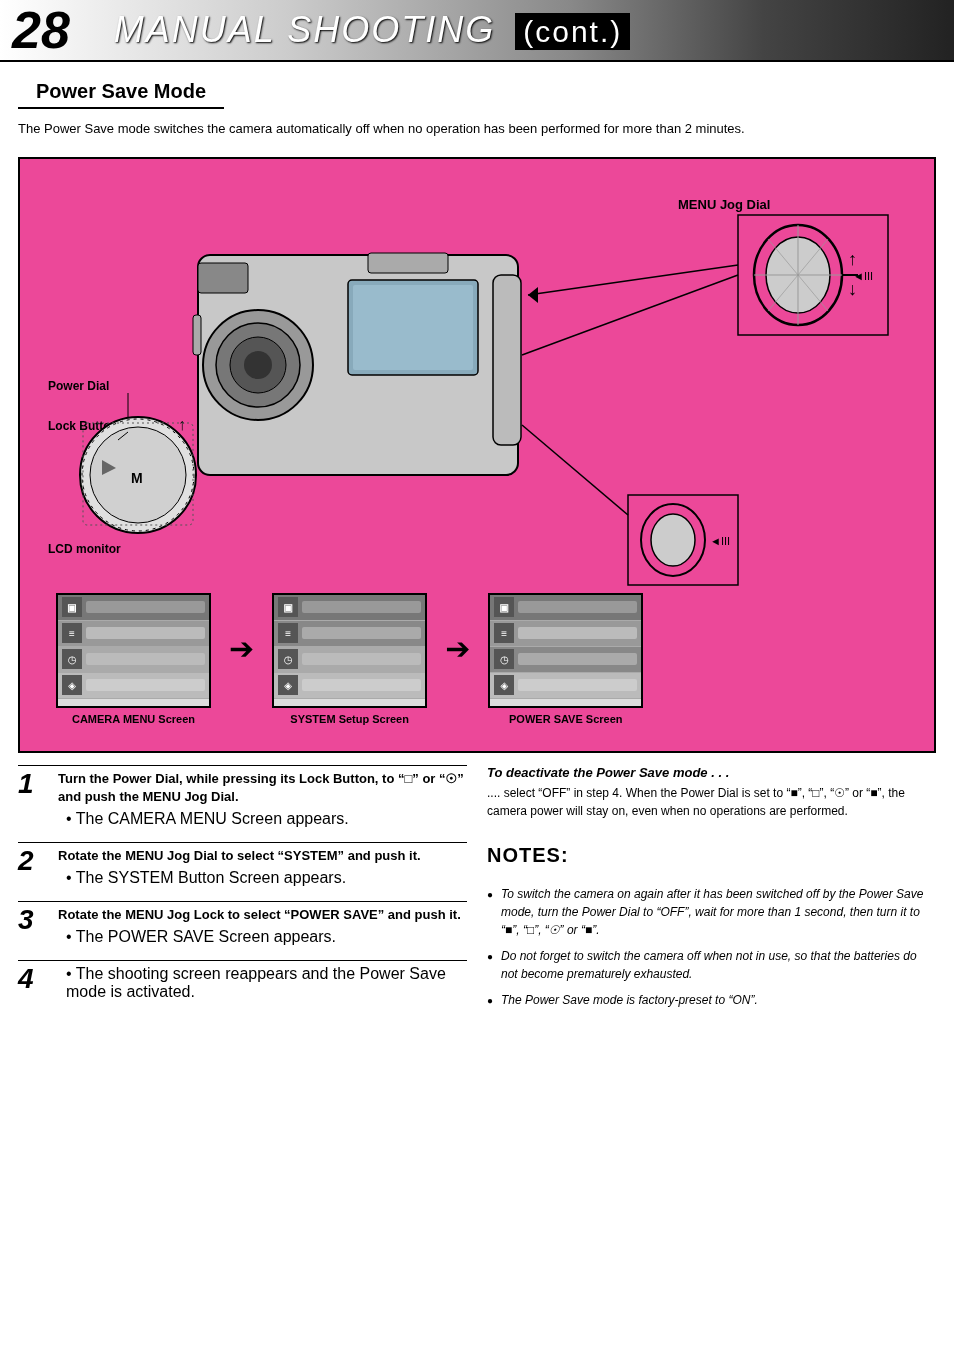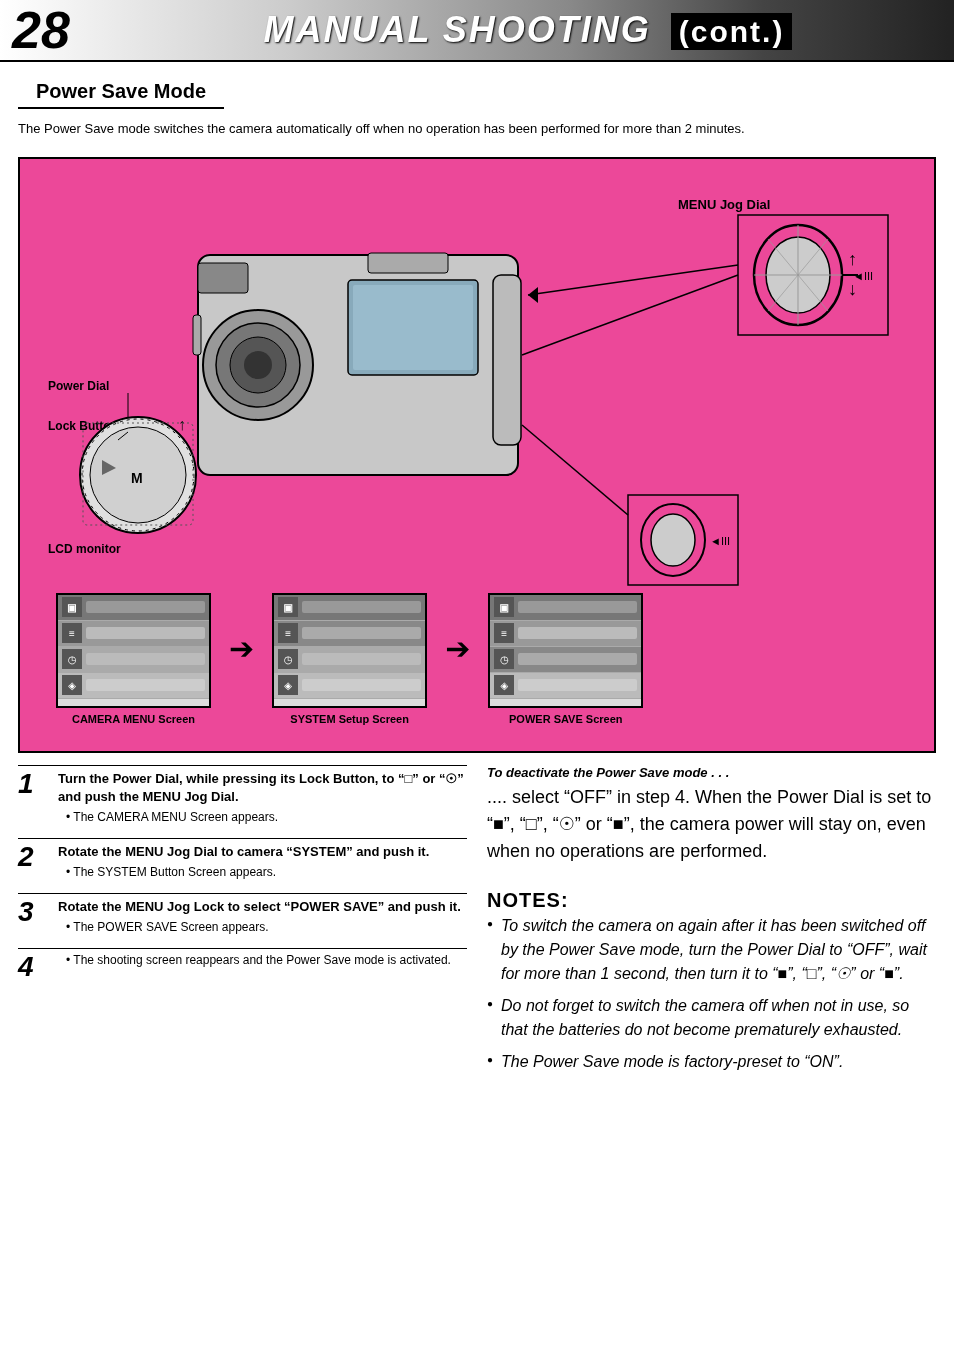--- a/index.html
+++ b/index.html
@@ -25,27 +25,26 @@
     .header-page-num {
       font-size: 52px;
       font-weight: bold;
       font-style: italic;
       color: #000;
       margin-right: 20px;
       line-height: 1;
     }
     .header-title {
       font-size: 36px;
-      font-weight: bold;
+      font-weight: normal;
       font-style: italic;
       color: #fff;
       text-shadow: 1px 1px 2px #000;
       letter-spacing: 2px;
       flex: 1;
-      text-align: center;
     }
     .header-title .cont {
       font-style: normal;
       font-size: 30px;
       background: #000;
       color: #fff;
       padding: 2px 8px;
       margin-left: 8px;
     }
 
@@ -168,59 +167,59 @@
     }
 
     .step-main {
       font-size: 13px;
       font-weight: bold;
       line-height: 1.4;
       margin-bottom: 4px;
     }
 
     .step-sub {
-      font-size: 12px;
+      font-size: 16px;
       padding-left: 8px;
     }
 
     .step-sub::before {
       content: '• ';
     }
 
     
     .deactivate-section {
       margin-bottom: 24px;
     }
 
     .deactivate-title {
       font-size: 13px;
       font-style: italic;
       font-weight: bold;
       margin-bottom: 4px;
     }
 
     .deactivate-content {
-      font-size: 18px;
+      font-size: 12px;
       line-height: 1.5;
     }
 
     
     .notes-section {
       margin-top: 10px;
     }
 
     .notes-title {
       font-size: 20px;
       font-weight: bold;
       letter-spacing: 1px;
-      margin-bottom: 2px;
+      margin-bottom: 18px;
     }
 
     .note-item {
-      font-size: 16px;
+      font-size: 12px;
       font-style: italic;
       line-height: 1.5;
       margin-bottom: 8px;
       padding-left: 14px;
       position: relative;
     }
 
     .note-item::before {
       content: '●';
       position: absolute;
@@ -424,21 +423,21 @@
       <div class="step-num">1</div>
       <div class="step-content">
         <div class="step-main">Turn the Power Dial, while pressing its Lock Button, to “□” or “☉” and push the MENU Jog Dial.</div>
         <div class="step-sub">The CAMERA MENU Screen appears.</div>
       </div>
     </div>
 
     <div class="step">
       <div class="step-num">2</div>
       <div class="step-content">
-        <div class="step-main">Rotate the MENU Jog Dial to camera “SYSTEM” and push it.</div>
+        <div class="step-main">Rotate the MENU Jog Dial to select “SYSTEM” and push it.</div>
         <div class="step-sub">The SYSTEM Button Screen appears.</div>
       </div>
     </div>
 
     <div class="step">
       <div class="step-num">3</div>
       <div class="step-content">
         <div class="step-main">Rotate the MENU Jog Lock to select “POWER SAVE” and push it.</div>
         <div class="step-sub">The POWER SAVE Screen appears.</div>
       </div>

